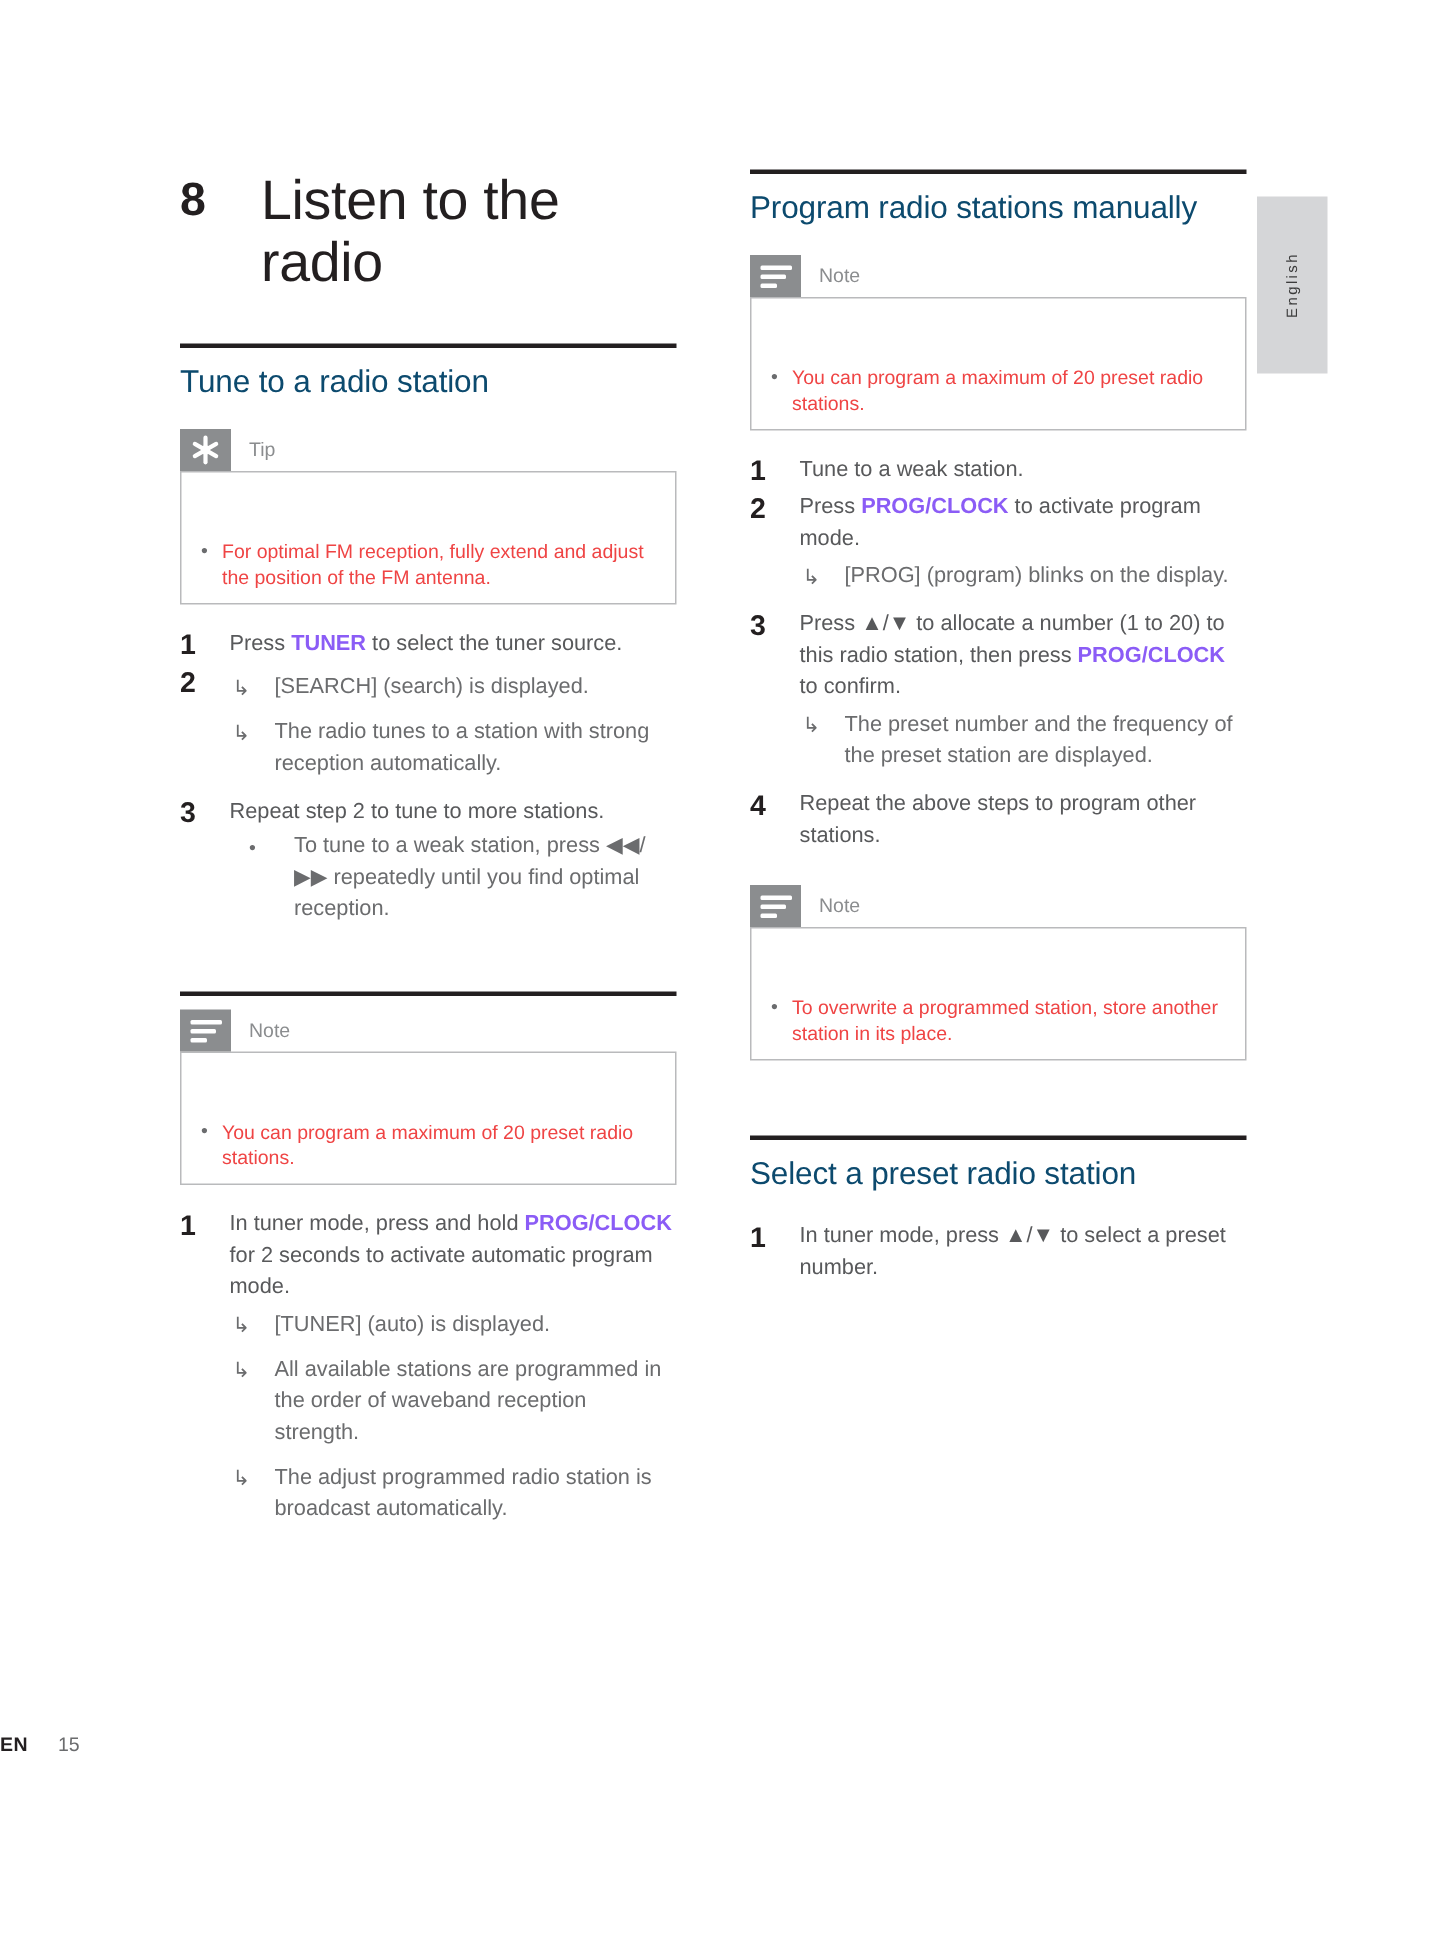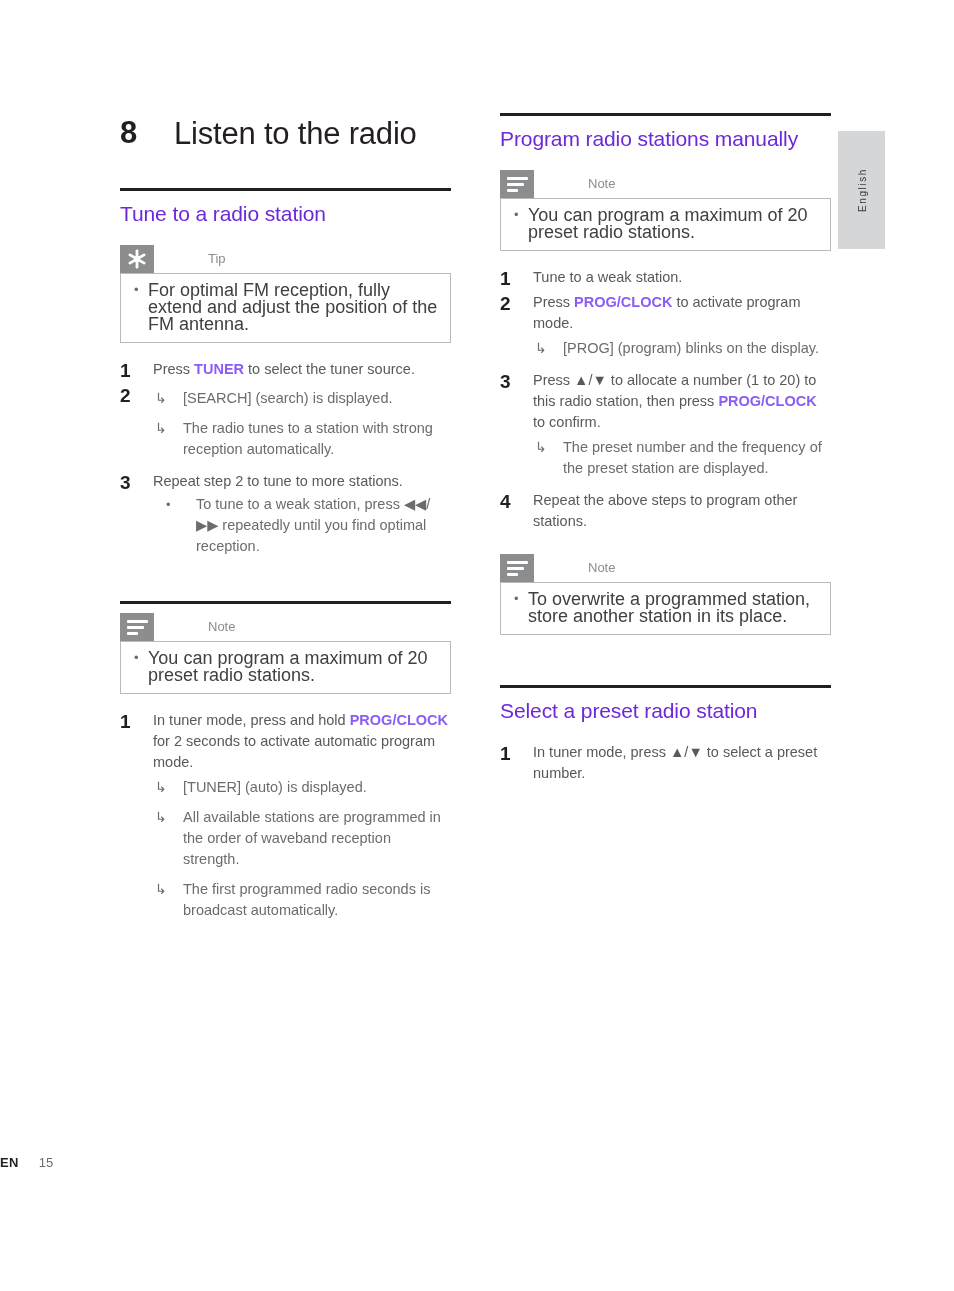--- a/index.html
+++ b/index.html
@@ -61,50 +61,49 @@
   }
   .chapter-num {
     font-size: 31px;
     font-weight: bold;
     line-height: 40px;
     width: 54px;
     flex: 0 0 54px;
     color: #231f20;
   }
   .chapter-title {
-    font-size: 31px;
+    font-size: 37px;
     line-height: 41px;
     font-weight: normal;
     color: #231f20;
     letter-spacing: -0.2px;
   }
 
   
   .rule {
     height: 3px;
     background: #231f20;
     width: 100%;
     margin: 0 0 9px 0;
   }
   .sec-h {
     font-size: 21px;
     font-weight: normal;
     line-height: 27px;
-    color: #6d28d9;
+    color: #0c4a6e;
     margin: 0 0 18px 0;
     letter-spacing: -0.1px;
   }
 
   
   .callout { margin: 0 0 16px 0; width: 100%; }
   .callout-head {
     display: flex;
     align-items: center;
     height: 28px;
-    gap: 42px;
   }
   .callout-icon {
     width: 34px;
     height: 28px;
     background: #8b8d8f;
     position: relative;
     flex: 0 0 34px;
   }
   .callout-label {
     font-size: 13px;
@@ -114,23 +113,24 @@
   }
   .callout-body {
     border: 1px solid #b9babc;
     padding: 8px 10px 9px 10px;
     min-height: 30px;
   }
   .callout-body ul { margin: 0; padding: 0; list-style: none; }
   .callout-body li {
     position: relative;
     padding-left: 17px;
-    font-size: 18px;
+    font-size: 13px;
     line-height: 17px;
-    color: #404040;
+    color: #ef4444;
+    margin-top: 36px;
   }
   .callout-body li::before {
     content: "\2022";
     position: absolute;
     left: 3px;
     top: -1px;
     font-size: 13px;
     color: #6b6c6e;
   }
 
@@ -326,21 +326,21 @@
       </div>
 
       <ol class="steps">
         <li class="step">
           <div class="step-num">1</div>
           <div class="step-body">
             <div class="step-text">In tuner mode, press and hold <b>PROG/CLOCK</b> for 2 seconds to activate automatic program mode.</div>
             <ul class="results">
               <li class="result"><span class="arrow">↳</span><span>[TUNER] (auto) is displayed.</span></li>
               <li class="result"><span class="arrow">↳</span><span>All available stations are programmed in the order of waveband reception strength.</span></li>
-              <li class="result"><span class="arrow">↳</span><span>The first programmed radio seconds is broadcast automatically.</span></li>
+              <li class="result"><span class="arrow">↳</span><span>The adjust programmed radio station is broadcast automatically.</span></li>
             </ul>
           </div>
         </li>
       </ol>
     </div>
   </div>
 
   <div class="col col-right">
 
     <div>

